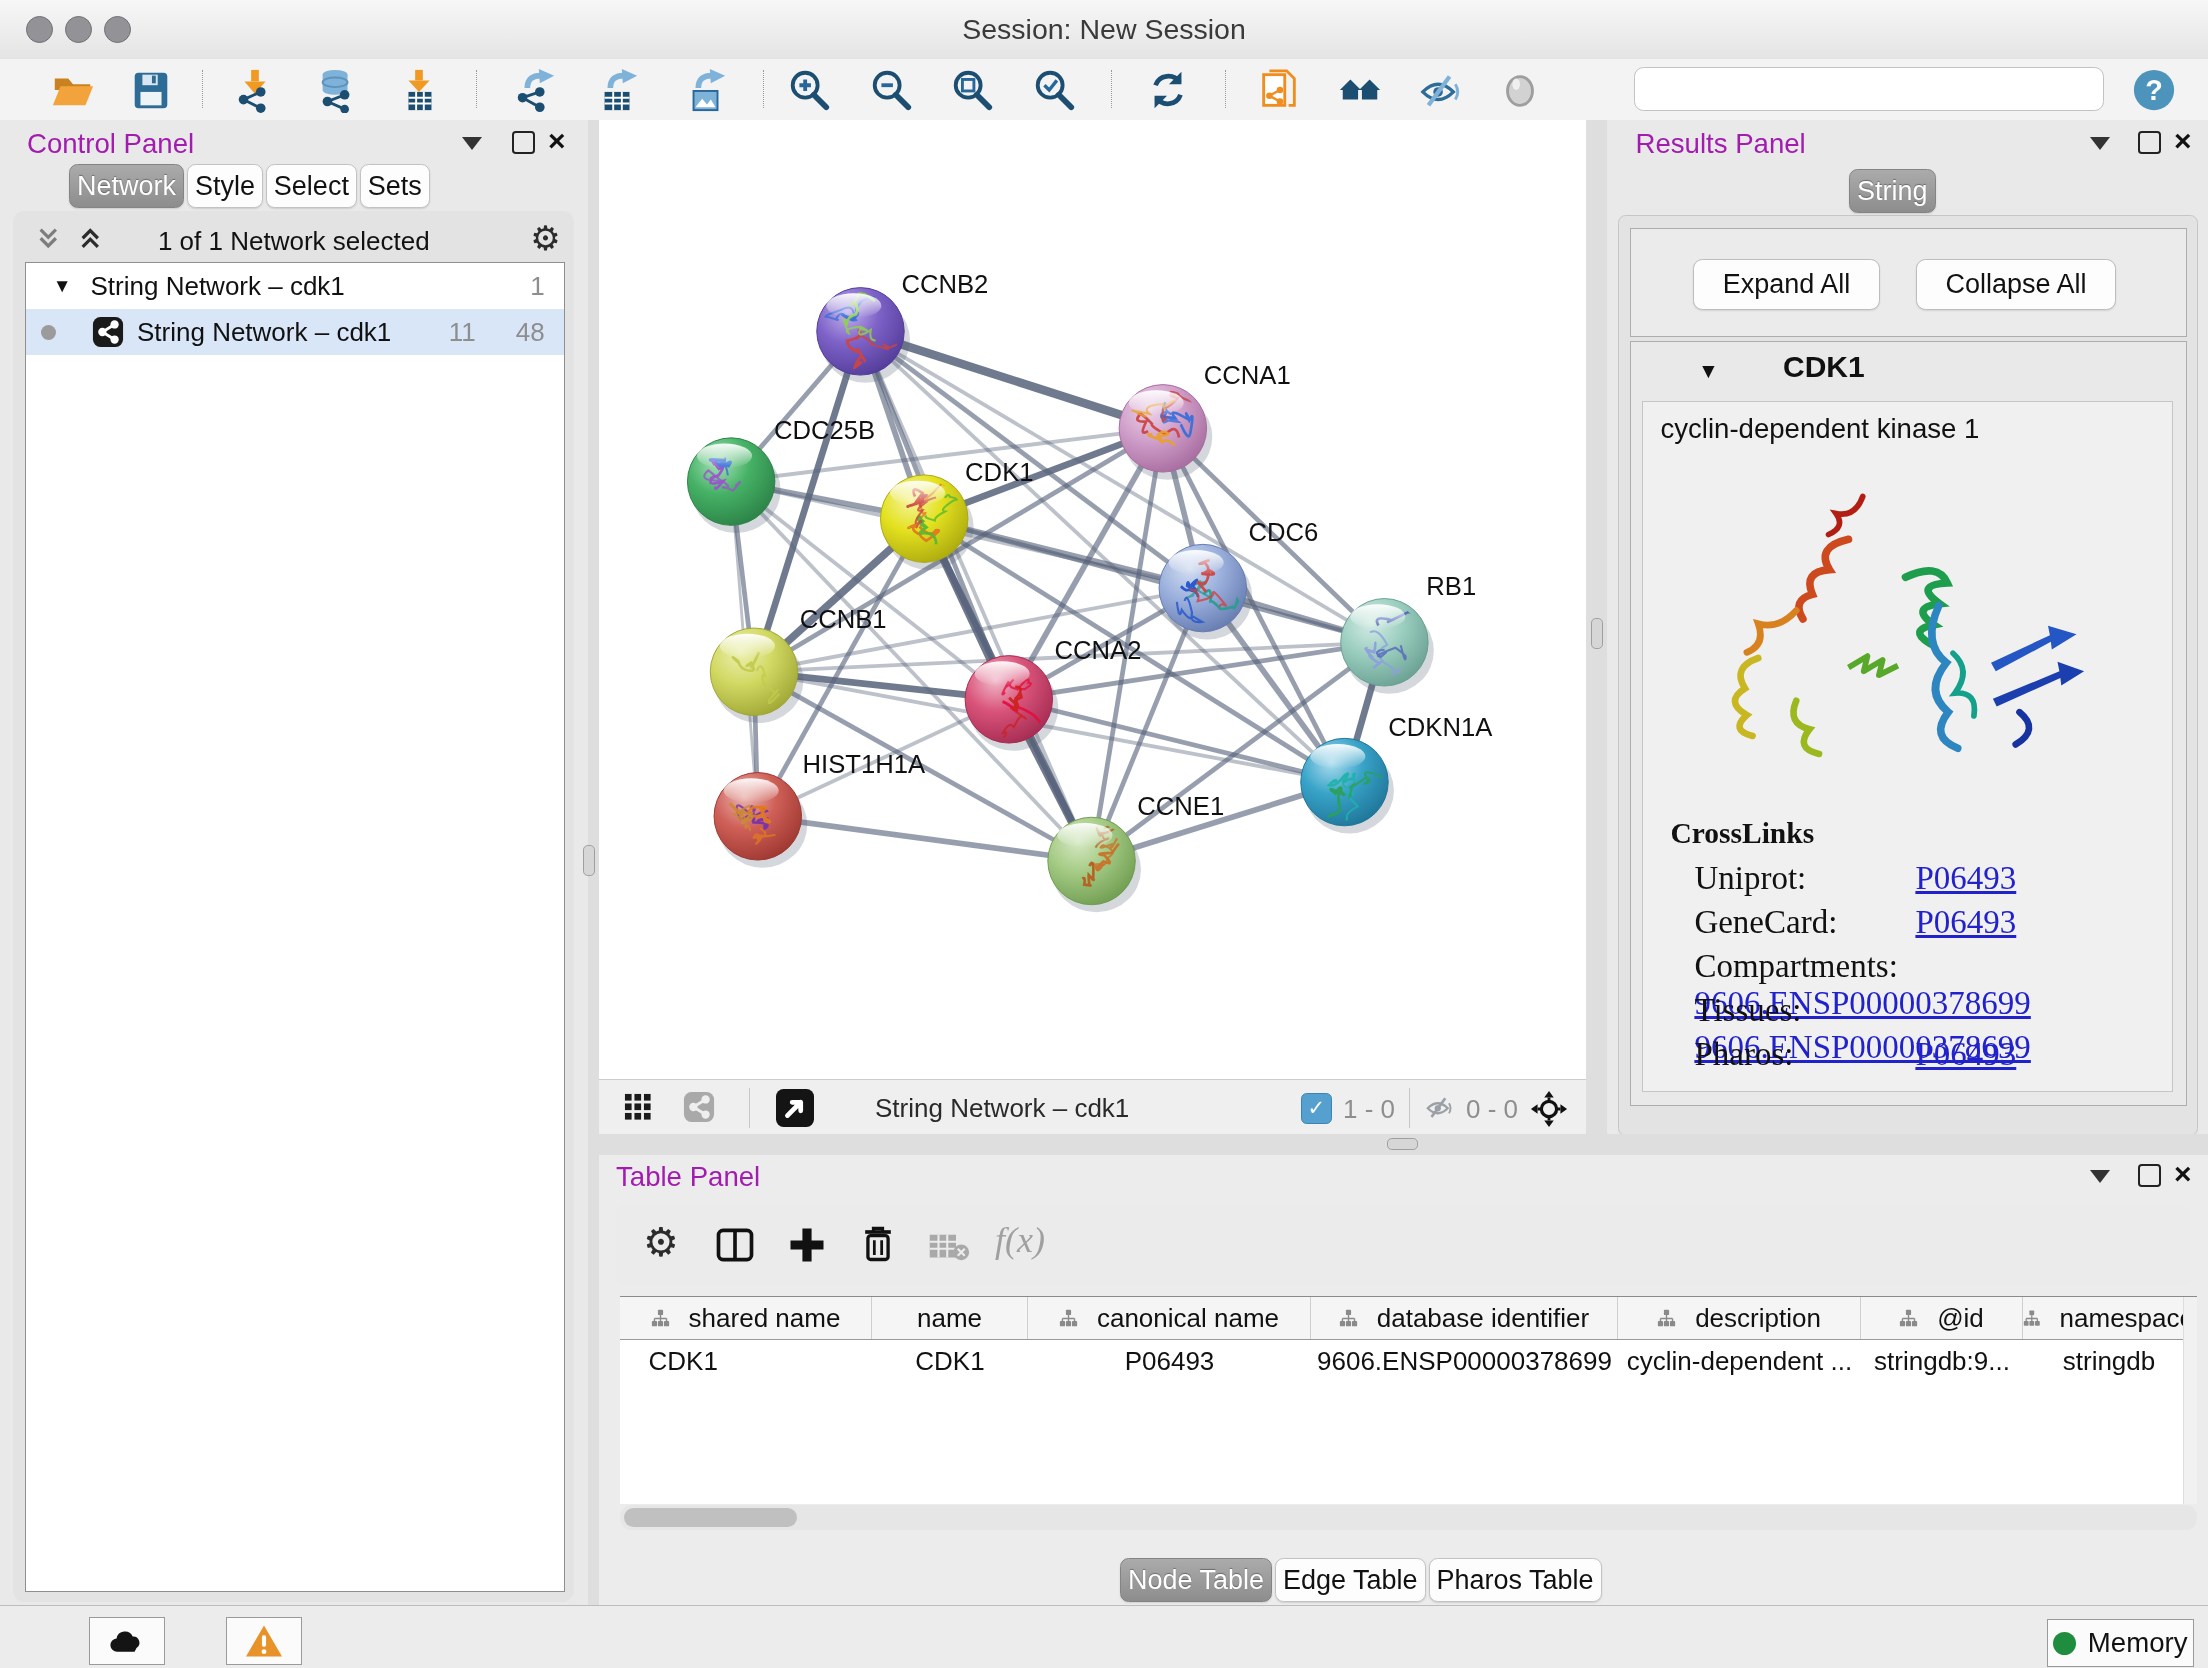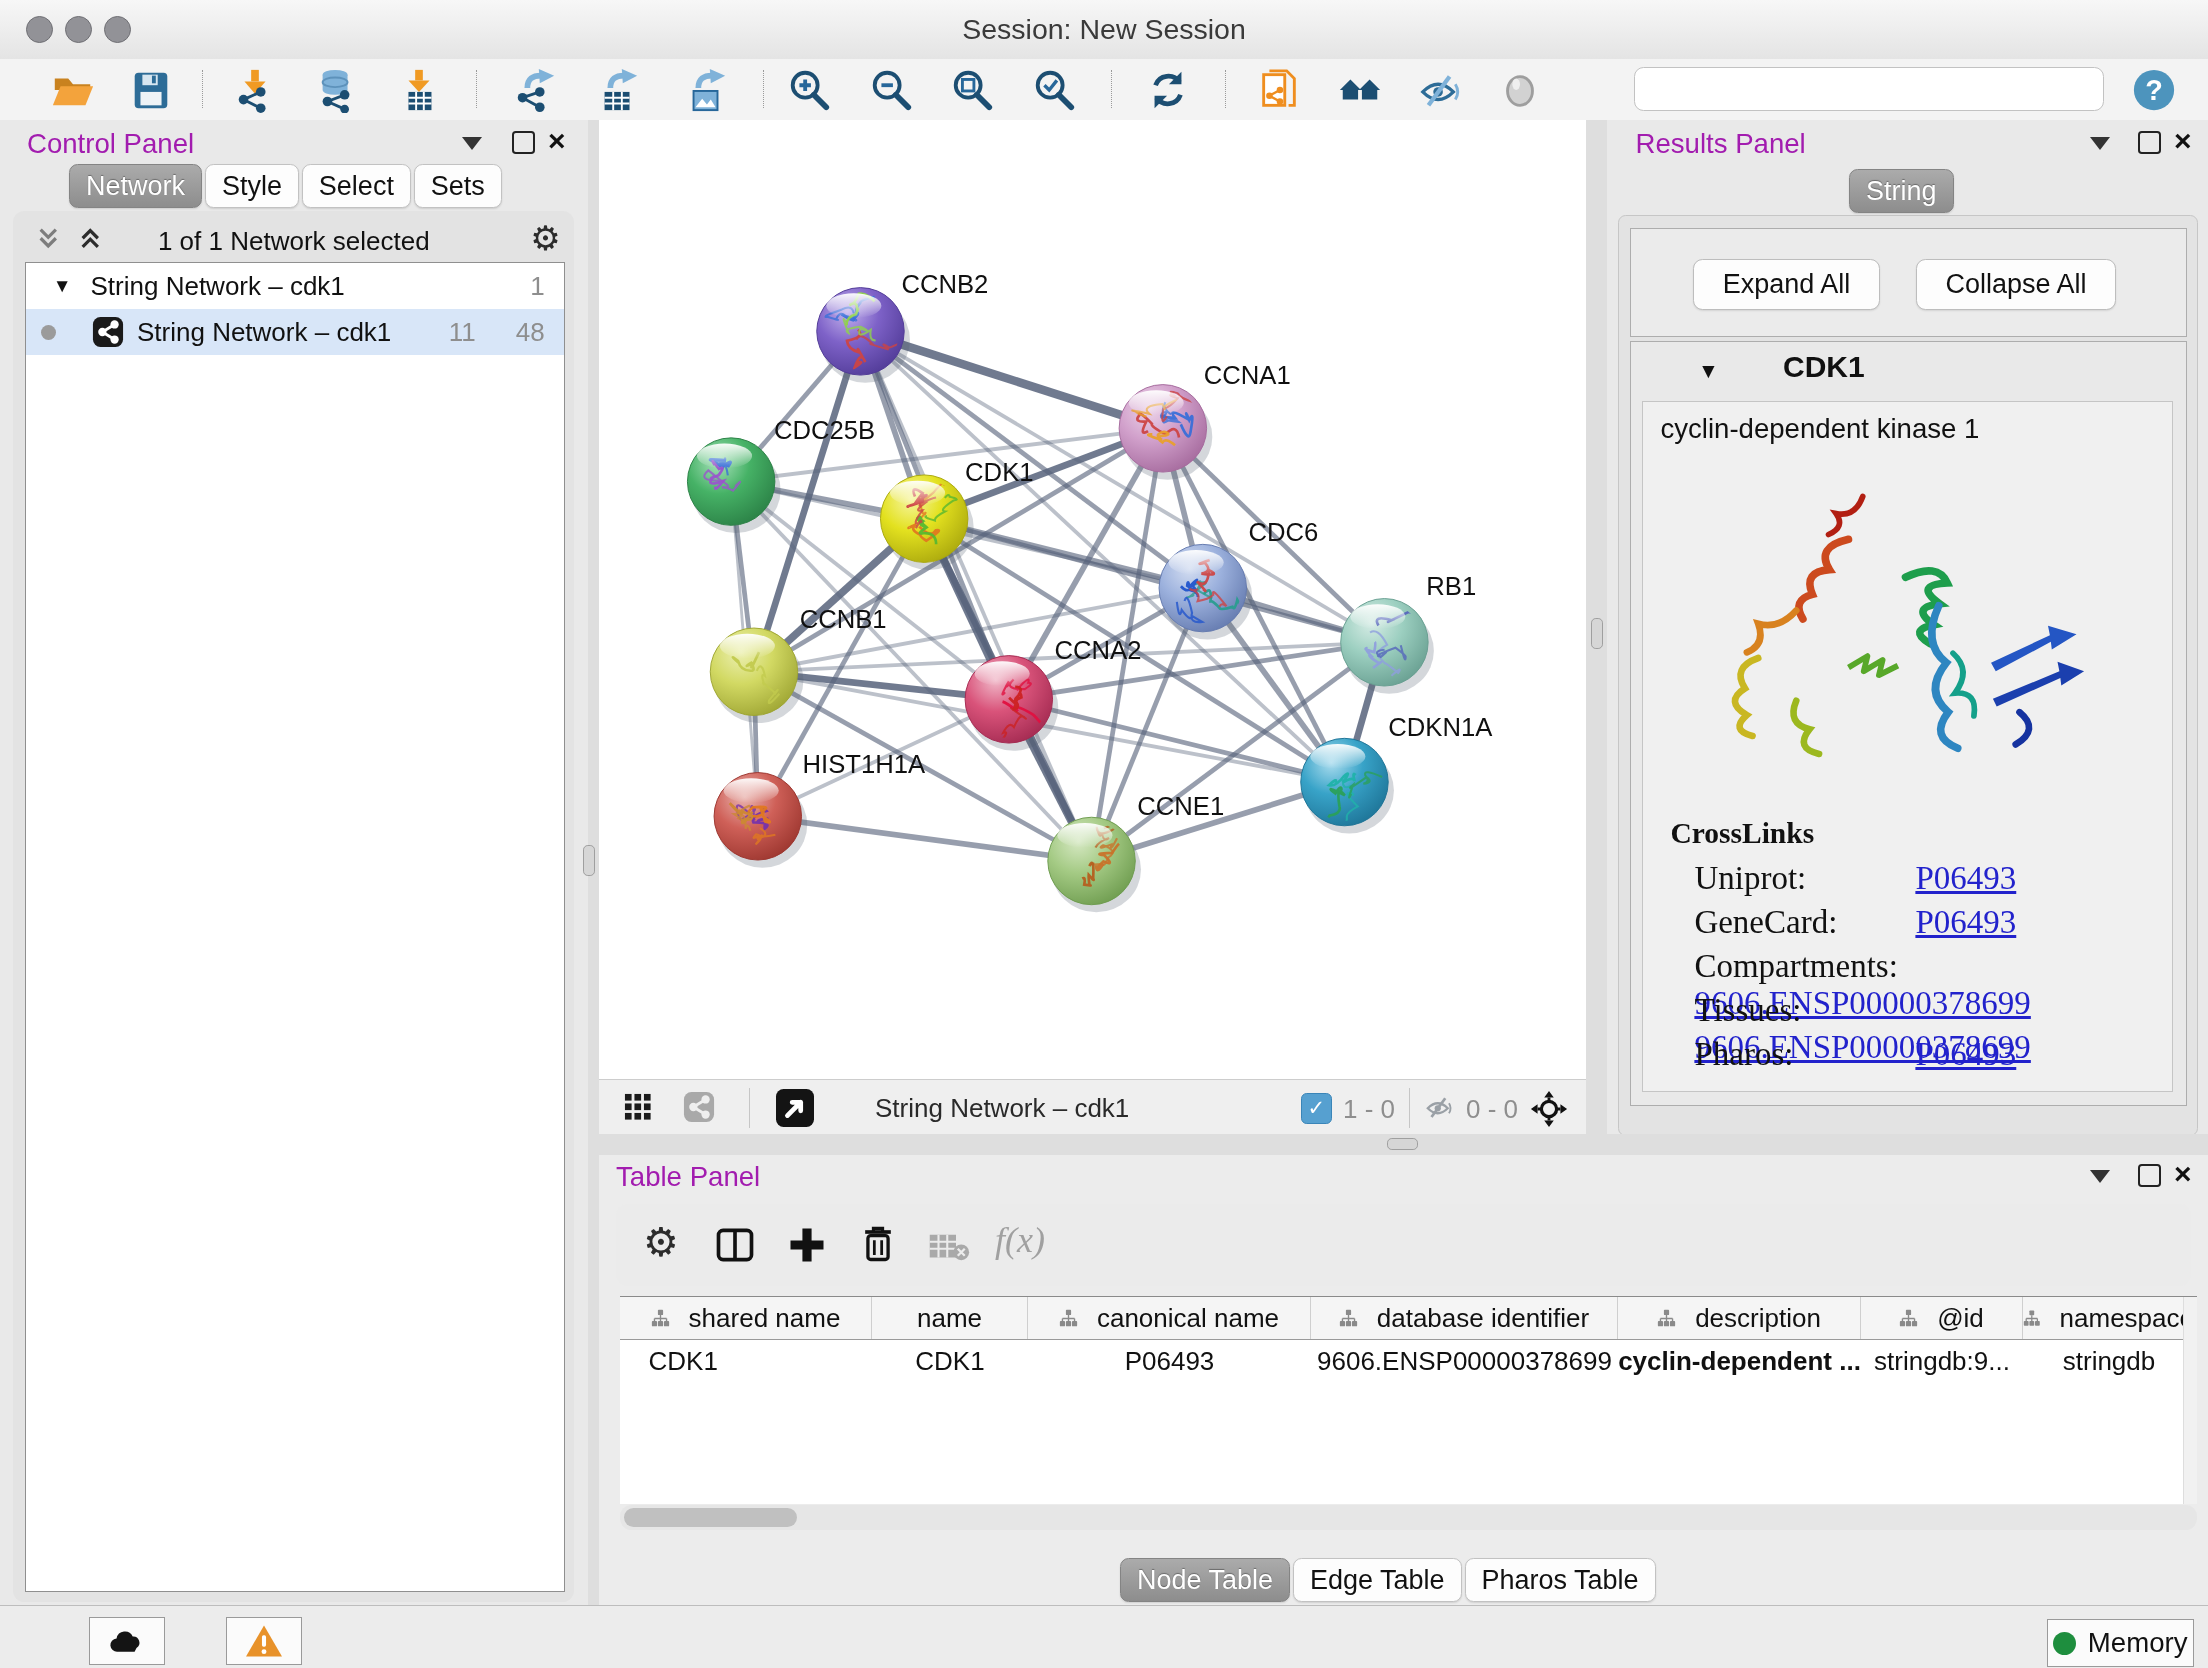--- a/index.html
+++ b/index.html
@@ -15,21 +15,21 @@
   .toolbar{left:0;top:59px;width:2208px;height:61px;background:#f3f3f3;border-bottom:1px solid #c4c4c4}
   .tbtn{top:7.6px;width:49px;height:46px;display:flex;align-items:center;justify-content:center}
   .tsep{top:11.4px;width:0;height:38px;border-left:1.9px dotted #9a9a9a}
   .search{left:1634px;top:7.6px;width:470px;height:44px;border:1.9px solid #c2c2c2;border-radius:9.5px;
     background:#fff;font-size:25px;padding:0 13.3px 0 49px;outline:none;box-sizing:border-box}
   
   .paneltitle{font-size:27.6px;color:#a21caf}
   .caret{width:0;height:0;border-left:10.5px solid transparent;border-right:10.5px solid transparent;border-top:13.3px solid #333}
   .maxbox{width:19px;height:19px;border:2.9px solid #222;border-radius:3.8px}
   .closex{font-size:30px;font-weight:bold;color:#111;line-height:25px}
-  .tab{display:inline-block;height:42px;line-height:42px;padding:0 16px;background:#fdfdfd;
+  .tab{display:inline-block;height:42px;line-height:42px;padding:0 7px;background:#fdfdfd;
     border:1px solid #c2c2c2;border-radius:8.6px;font-size:27px;color:#111;margin-right:2.9px;
     box-shadow:0 1px 1.9px rgba(0,0,0,.12)}
   .tab.sel{background:linear-gradient(#ababab,#8d8d8d);color:#fff;border-color:#848484;
     text-shadow:0 -1px 1px rgba(0,0,0,.35)}
   .gear{font-size:34px;color:#2c2c2c;line-height:34px}
   .listbox{background:#fff;border:1.9px solid #8f8f8f}
   .treerow{height:46px;display:flex;align-items:center;font-size:26px}
   .num{color:#8e8e8e}
   .btn{background:#fdfdfd;border:1.9px solid #bdbdbd;border-radius:9.5px;font-size:27px;
     display:flex;align-items:center;justify-content:center;box-shadow:0 1px 1.9px rgba(0,0,0,.1)}
@@ -709,21 +709,21 @@
           </svg>
           <span>namespace</span>
         </div>
       </div>
     <div id="tbody">
         <div class="trow">
           <div class="tdcell first" style="width: 252px;">CDK1</div>
           <div class="tdcell" style="width: 156px;">CDK1</div>
           <div class="tdcell" style="width: 283px;">P06493</div>
           <div class="tdcell" style="width: 307px;">9606.ENSP00000378699</div>
-          <div class="tdcell" style="width: 243px; font-weight: bold;">cyclin-dependent ...</div>
+          <div class="tdcell" style="width: 243px;">cyclin-dependent ...</div>
           <div class="tdcell" style="width: 162px;">stringdb:9...</div>
           <div class="tdcell" style="width: 172px;">stringdb</div>
         </div>
       </div>
     <div class="abs" style="right:0;top:0;width:13.3px;height:207px;background:#f1f1f1;border-left:1px solid #ddd"></div>
   </div>
 
   <div class="abs" style="left:21px;top:350px;width:1577px;height:25px;background:#e6e6e6;border-radius:11.4px">
     <div class="abs" style="left:3.8px;top:2.9px;width:173px;height:19px;background:#c0c0c0;border-radius:9.5px"></div>
   </div>

